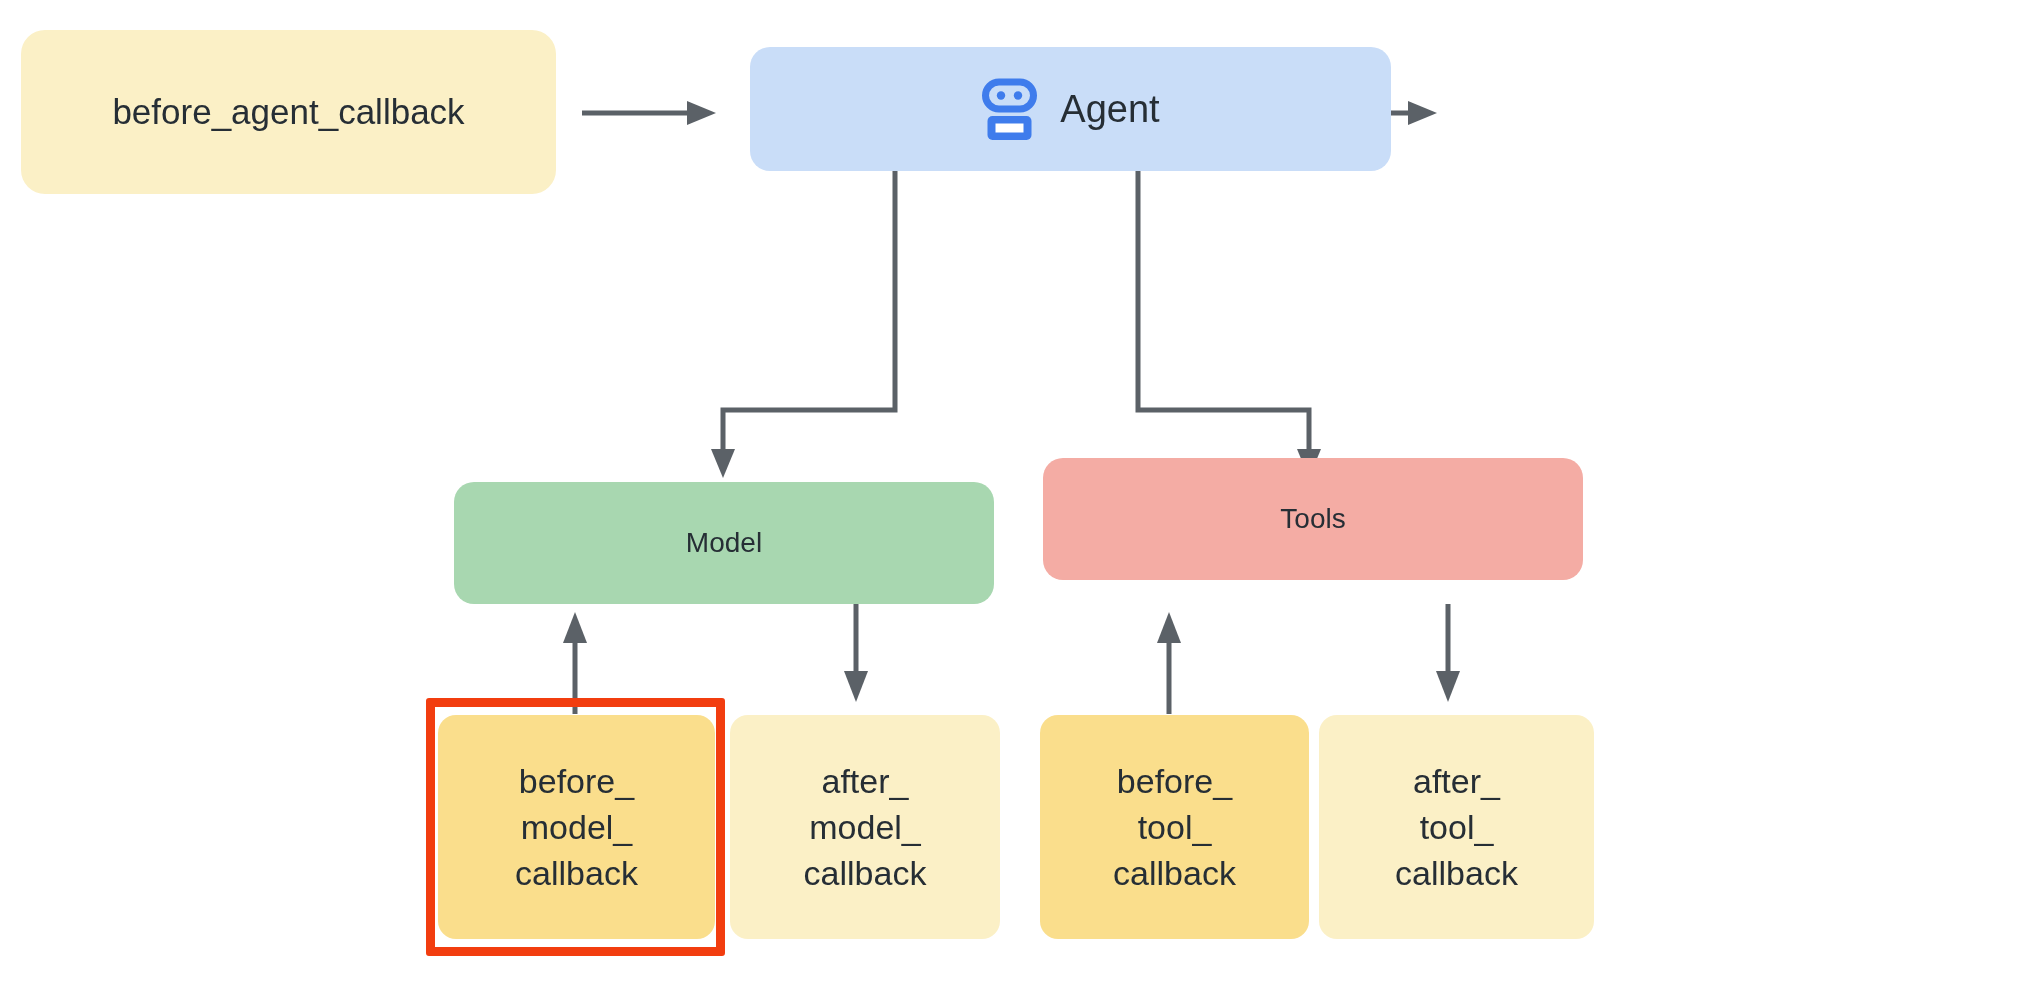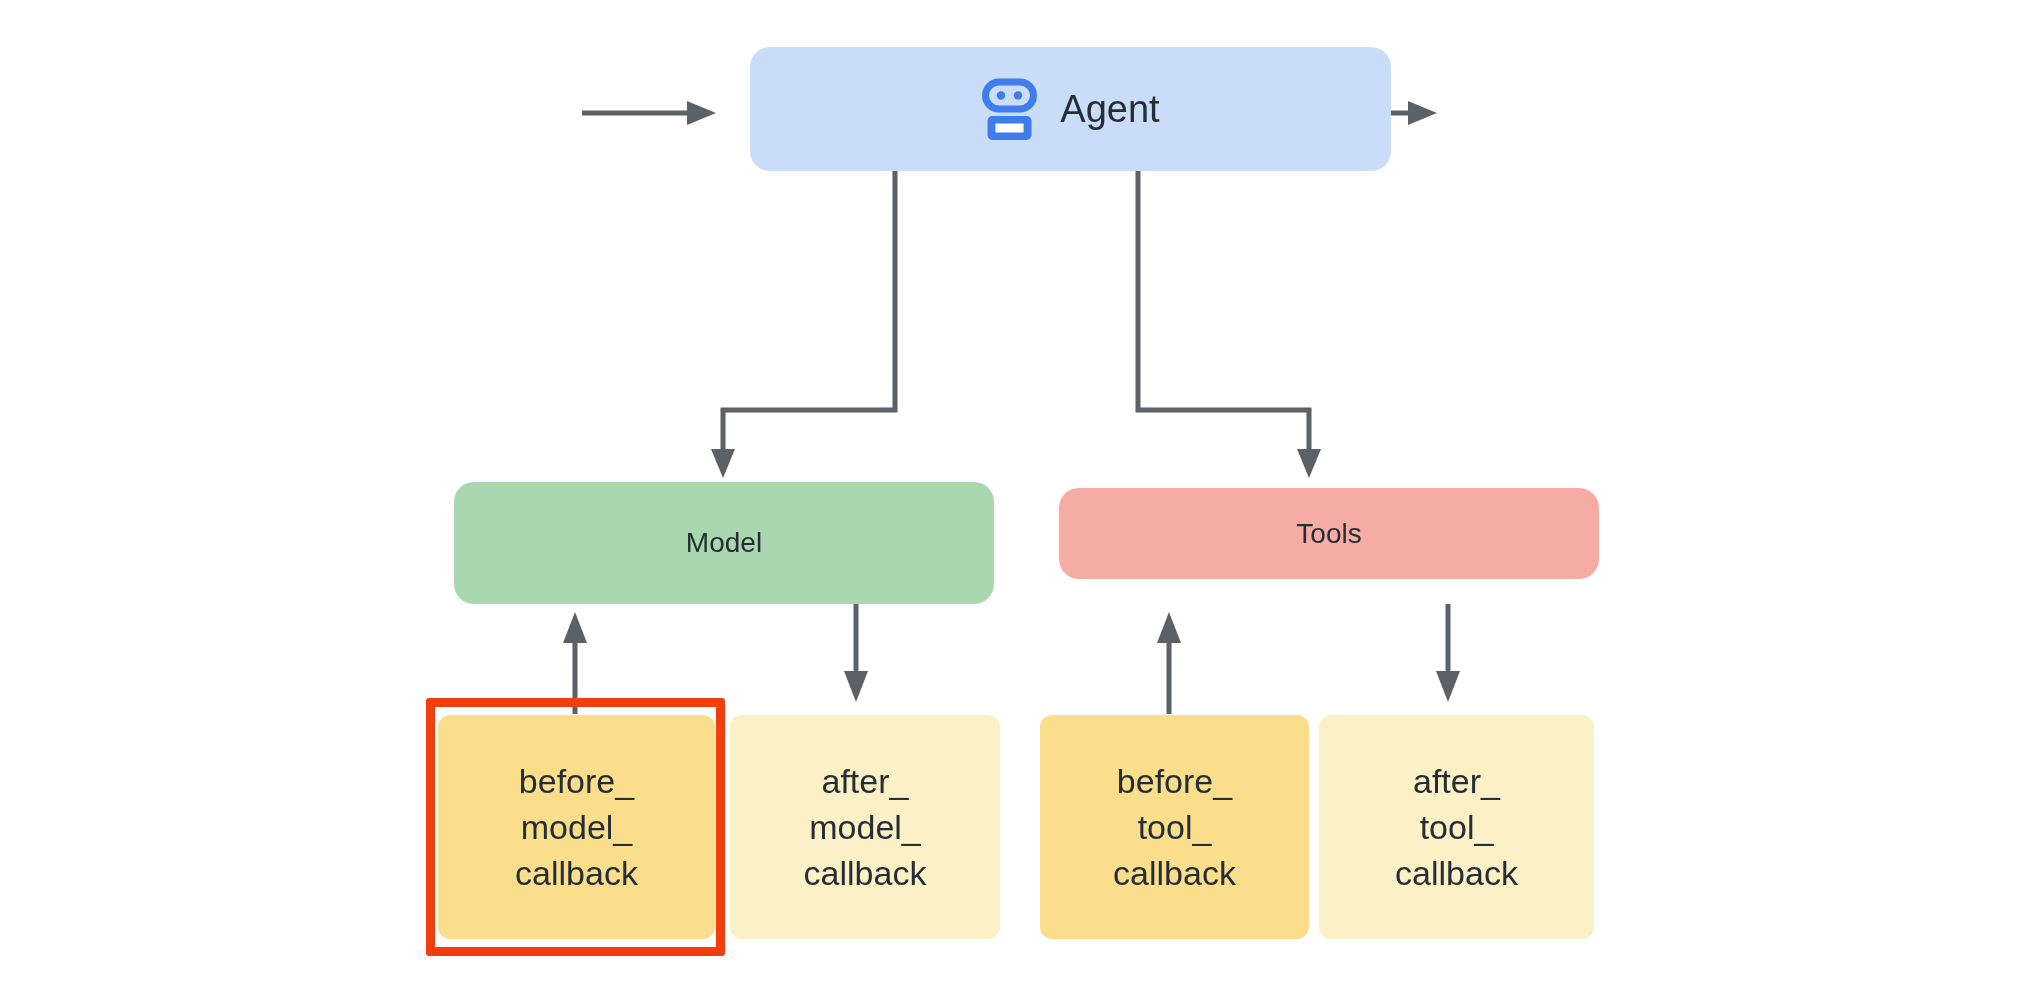--- a/index.html
+++ b/index.html
@@ -12,32 +12,32 @@
     overflow:hidden;
   }
   .node{
     position:absolute;
     display:flex;align-items:center;justify-content:center;
     text-align:center;
     box-sizing:border-box;
   }
   .r1{border-radius:24px;font-size:35px;}
   .r2{border-radius:20px;font-size:28px;}
-  .r3{border-radius:12px;font-size:34px;line-height:46px;}
+  .r3{border-radius:18px;font-size:34px;line-height:46px;}
   .cream{background:var(--cream);}
   .gold{background:var(--gold);}
   .blue{background:var(--blue-box);}
   .green{background:var(--green-box);}
   .pink{background:var(--pink-box);}
 
   #before-agent{left:21px;top:30px;width:535px;height:164px;}
   #agent{left:750px;top:47px;width:641px;height:124px;gap:22px;font-size:38px;}
   #after-agent{left:1473px;top:30px;width:536px;height:164px;}
   #model{left:454px;top:482px;width:540px;height:122px;}
-  #tools{left:1043px;top:488px;width:540px;height:91px;margin-left:16px;}
+  #tools{left:1043px;top:458px;width:540px;height:122px;}
   #before-model{left:438px;top:715px;width:277px;height:224px;}
   #after-model{left:730px;top:715px;width:270px;height:224px;}
   #before-tool{left:1040px;top:715px;width:269px;height:224px;}
   #after-tool{left:1319px;top:715px;width:275px;height:224px;}
 
   #highlight{
     position:absolute;left:426px;top:698px;width:299px;height:258px;
     border:9px solid var(--highlight-red);
     border-radius:3px;box-sizing:border-box;
   }
@@ -79,20 +79,23 @@
     <g>
       <line class="conn" x1="1169" y1="714" x2="1169" y2="642"></line>
       <polygon class="head" points="1169,612 1157,643 1181,643"></polygon>
     </g>
     <g>
       <line class="conn" x1="1448" y1="604" x2="1448" y2="672"></line>
       <polygon class="head" points="1448,702 1436,671 1460,671"></polygon>
     </g>
   </svg>
 
+  <div id="before-agent" class="node r1 cream">
+    <span>before_agent_callback</span>
+  </div>
 
   <div id="agent" class="node r2 blue">
     <svg width="57" height="62" viewBox="0 0 56 62">
       <rect x="4" y="4" width="48" height="27" rx="13.5" fill="none" class="bot-head" stroke-width="7"></rect>
       <circle cx="19.5" cy="17.5" r="4.2" fill="var(--icon-blue)"></circle>
       <circle cx="36.5" cy="17.5" r="4.2" fill="var(--icon-blue)"></circle>
       <rect x="6" y="38" width="44" height="24" rx="5" fill="var(--icon-blue)"></rect>
       <rect x="14" y="45.5" width="28" height="9" fill="#ffffff"></rect>
     </svg>
     <span>Agent</span>

